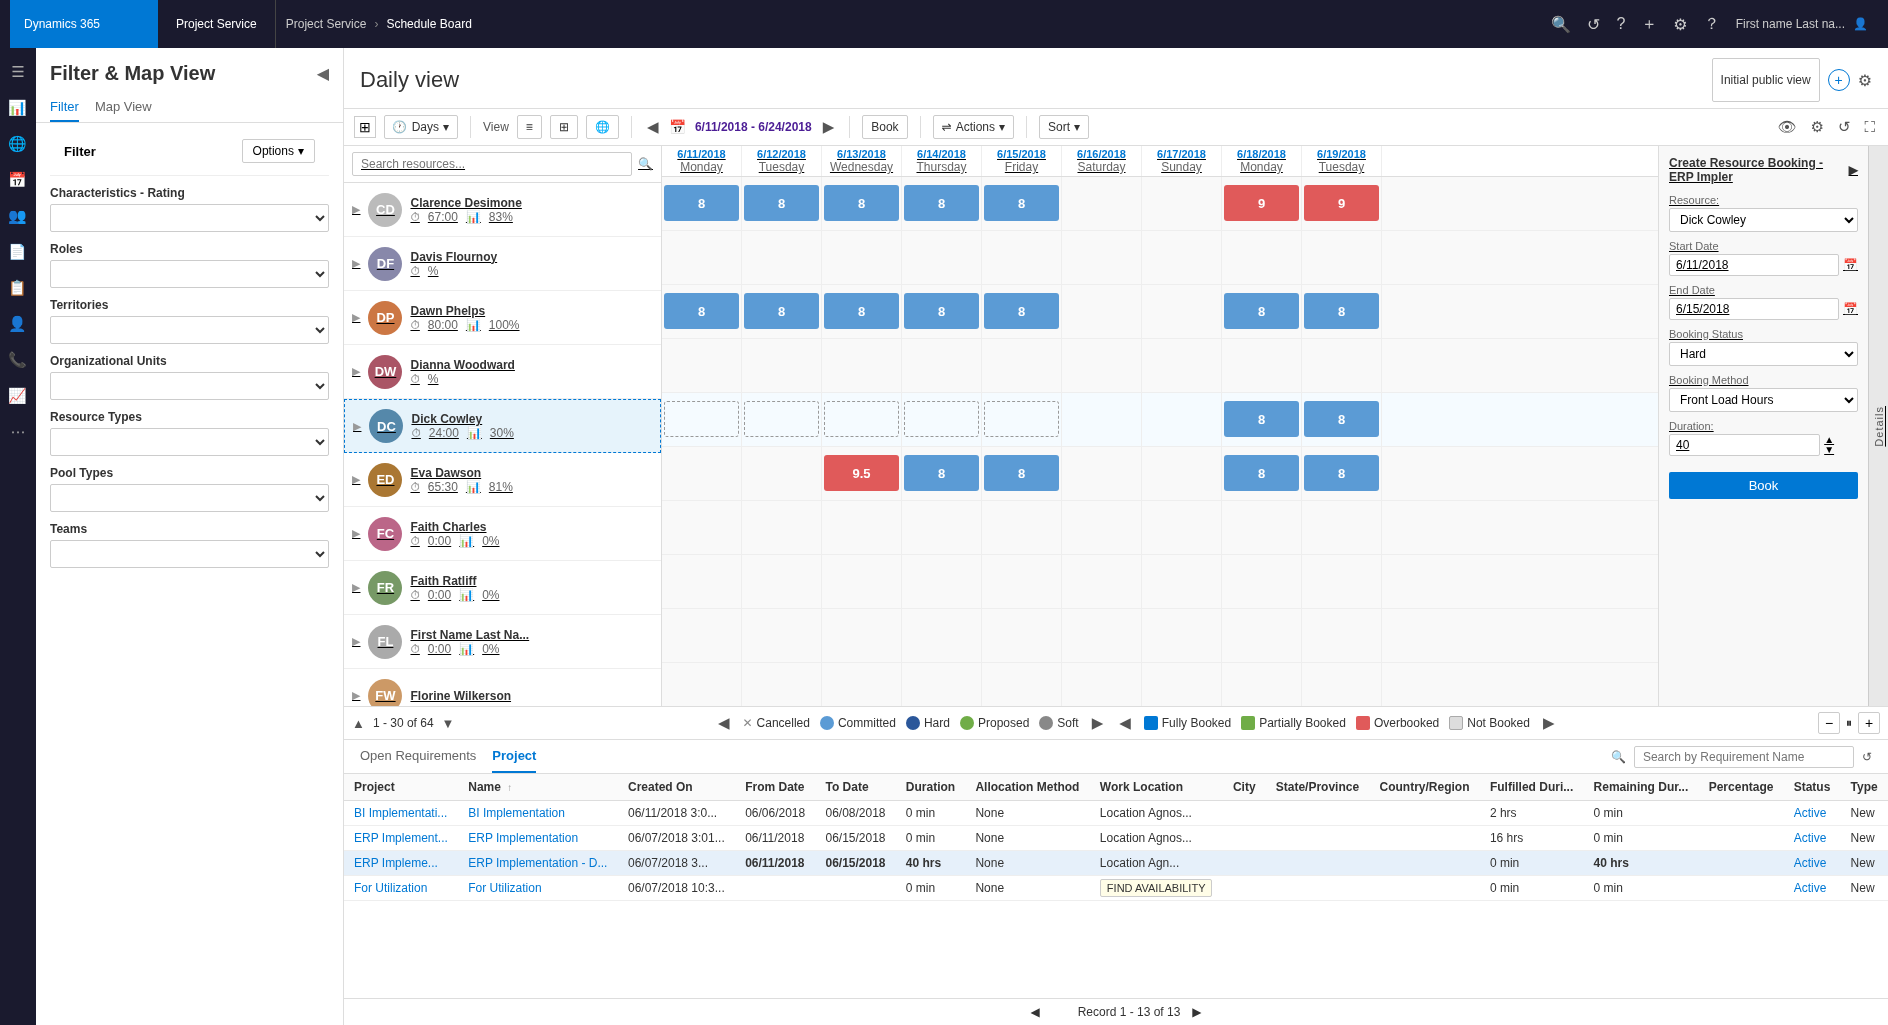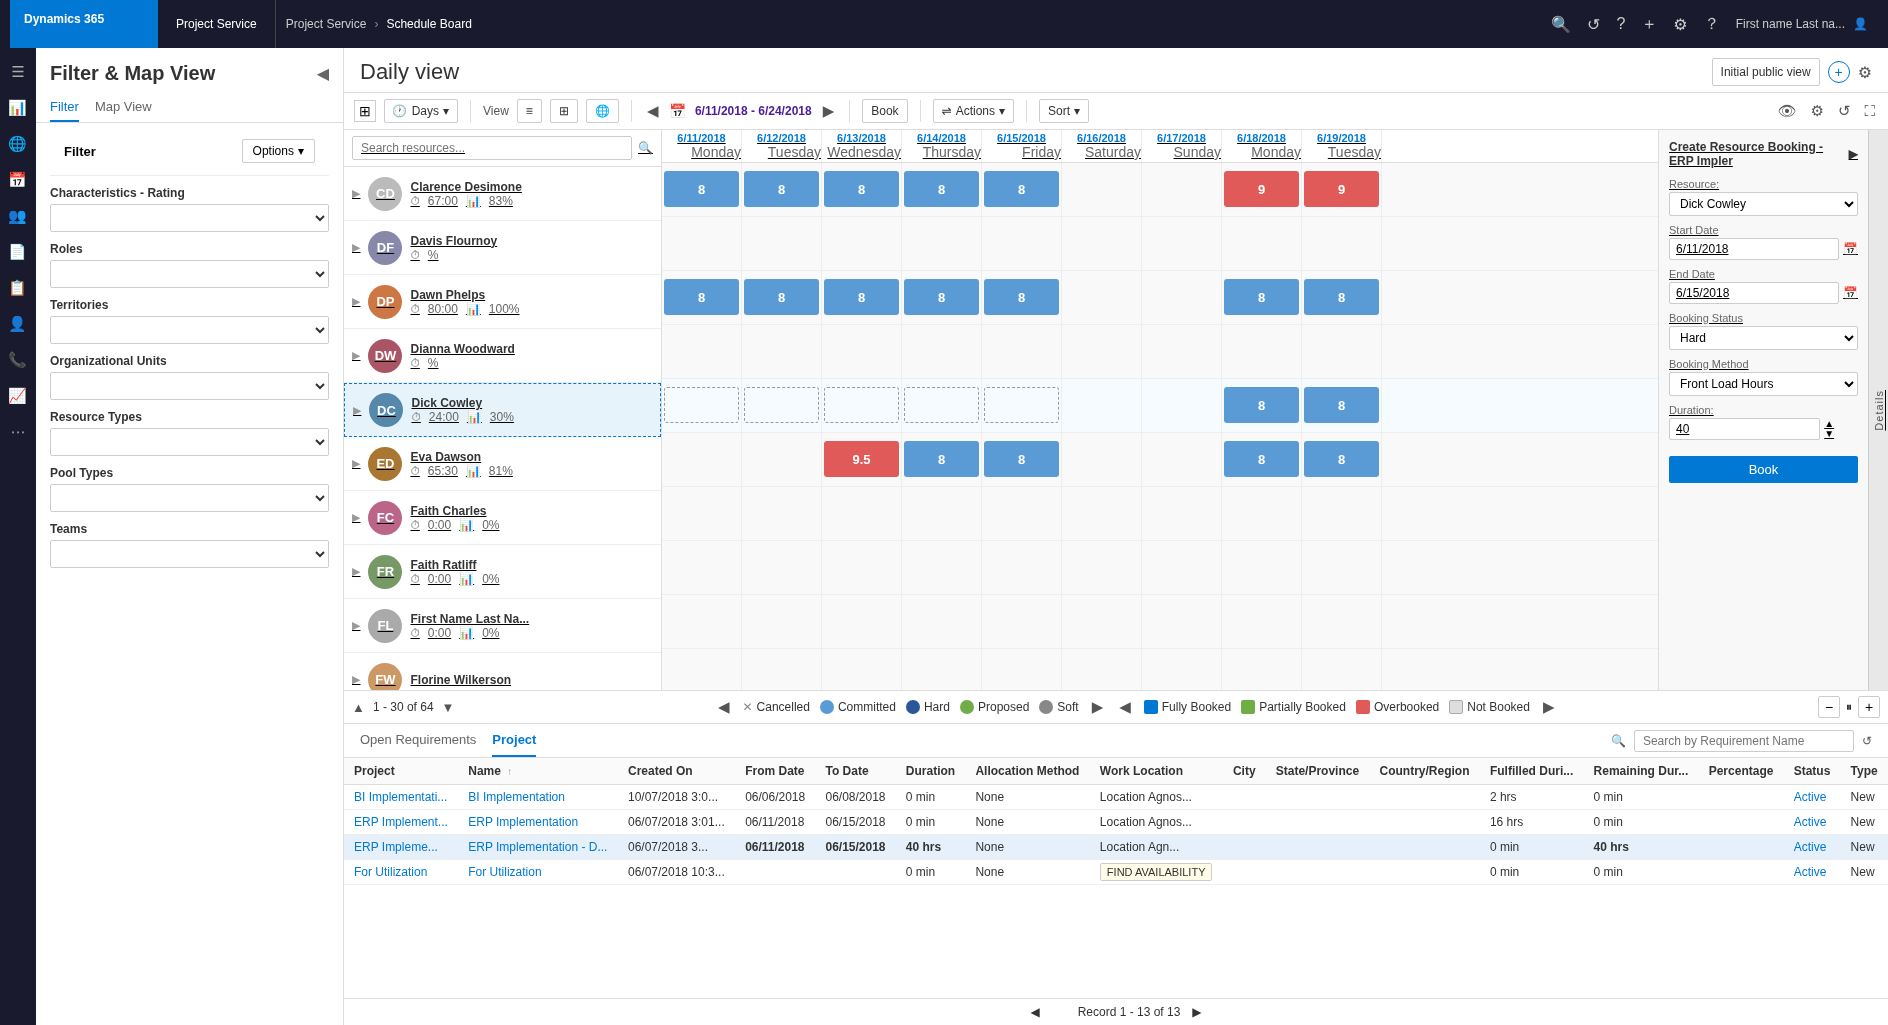--- a/index.html
+++ b/index.html
@@ -3,21 +3,21 @@
   <meta charset="utf-8">
   <style>
     * { box-sizing: border-box; margin: 0; padding: 0; font-family: 'Segoe UI', Arial, sans-serif; font-size: 12px; }
     body { background: #f3f3f3; overflow: hidden; width: 1888px; height: 1025px; }
 
     
     .top-nav {
       display: flex; align-items: center; background: #1a1a2e; height: 48px;
       color: #fff; padding: 0 10px; gap: 0;
     }
-    .top-nav-brand { background: #0078d4; padding: 12px 14px; height: 48px; display: flex; font-size: 14px; font-weight: 700; color: #fff; min-width: 148px; }
+    .top-nav-brand { background: #0078d4; padding: 4px 14px; height: 48px; display: flex; align-items: center; font-size: 14px; font-weight: 400; color: #fff; min-width: 148px; }
     .top-nav-appname { padding: 0 18px; font-size: 14px; color: #fff; height: 48px; display: flex; align-items: center; }
     .top-nav-breadcrumb { display: flex; align-items: center; gap: 8px; flex: 1; font-size: 13px; color: #ccc; height: 48px; padding-left: 10px; border-left: 1px solid #444; }
     .top-nav-breadcrumb span { color: #ccc; }
     .top-nav-breadcrumb .sep { color: #888; }
     .top-nav-breadcrumb .current { color: #fff; }
     .top-nav-icons { display: flex; align-items: center; gap: 16px; padding: 0 16px; }
     .top-nav-icons span { cursor: pointer; font-size: 16px; color: #ccc; }
     .top-nav-user { display: flex; align-items: center; gap: 8px; margin-left: auto; font-size: 12px; color: #ccc; padding-right: 10px; }
 
     
@@ -47,21 +47,21 @@
     .main-content { flex: 1; display: flex; flex-direction: column; overflow: hidden; }
 
     
     .schedule-board { flex: 0 0 auto; background: #f3f3f3; }
 
     
     .toolbar { display: flex; align-items: center; padding: 6px 10px; background: #fff; border-bottom: 1px solid #ddd; gap: 8px; flex-wrap: wrap; }
     .toolbar-btn { display: flex; align-items: center; gap: 4px; padding: 4px 8px; border: 1px solid #ccc; background: #fff; border-radius: 2px; cursor: pointer; font-size: 12px; color: #333; }
     .toolbar-sep { width: 1px; height: 22px; background: #ddd; margin: 0 4px; }
     .toolbar-icon { cursor: pointer; color: #555; font-size: 15px; padding: 3px; border-radius: 2px; }
-    .initial-public-view { font-size: 12px; color: #333; border: 1px solid #ccc; padding: 6px 8px; border-radius: 2px; background: #fff; cursor: pointer; }
+    .initial-public-view { font-size: 12px; color: #333; border: 1px solid #ccc; padding: 14px 8px; border-radius: 2px; background: #fff; cursor: pointer; }
     .plus-circle { display: inline-flex; align-items: center; justify-content: center; width: 22px; height: 22px; border: 1px solid #0078d4; border-radius: 50%; color: #0078d4; cursor: pointer; font-size: 14px; }
 
     
     .grid-container { display: flex; height: 560px; overflow: hidden; position: relative; text-decoration: underline; }
 
     
     .resource-list { width: 318px; flex-shrink: 0; background: #fff; border-right: 1px solid #ddd; overflow: hidden; display: flex; flex-direction: column; }
     .resource-list-header { padding: 6px 8px; border-bottom: 1px solid #ddd; display: flex; align-items: center; gap: 6px; }
     .resource-search { flex: 1; border: 1px solid #ccc; border-radius: 2px; padding: 4px 8px; font-size: 12px; }
     .resource-rows { flex: 1; overflow-y: auto; }
@@ -71,21 +71,21 @@
     .resource-info { flex: 1; }
     .resource-name { font-size: 12px; font-weight: 600; color: #333; }
     .resource-meta { font-size: 11px; color: #666; display: flex; gap: 8px; }
     .expand-btn { font-size: 11px; color: #999; cursor: pointer; }
 
     
     .calendar-area { flex: 1; overflow-x: auto; overflow-y: auto; background: #f9f9f9; position: relative; }
     .calendar-header { display: flex; border-bottom: 1px solid #ddd; background: #fff; position: sticky; top: 0; z-index: 5; }
     .cal-date-col { min-width: 80px; border-right: 1px solid #eee; text-align: center; padding: 2px 0; }
     .cal-date-col .date-str { font-size: 11px; color: #0078d4; font-weight: 600; }
-    .cal-date-col .day-name { font-size: 14px; color: #666; text-align: right; }
+    .cal-date-col .day-name { font-size: 12px; color: #666; }
     .calendar-body { position: relative; }
     .calendar-row { display: flex; height: 54px; border-bottom: 1px solid #eee; }
     .calendar-row.selected-row { background: #f5fbff; }
     .cal-cell { min-width: 80px; height: 54px; border-right: 1px solid #eee; position: relative; }
     .booking-block { position: absolute; top: 8px; left: 2px; right: 2px; height: 36px; border-radius: 3px; display: flex; align-items: center; justify-content: center; color: #fff; font-size: 13px; font-weight: 600; }
     .booking-blue { background: #5b9bd5; }
     .booking-red { background: #e05a5a; }
     .booking-dashed { border: 1.5px dashed #999; background: transparent; }
 
     
@@ -756,21 +756,21 @@
               <th>Remaining Dur...</th>
               <th>Percentage</th>
               <th>Status</th>
               <th>Type</th>
             </tr>
           </thead>
           <tbody id="reqTableBody">
           <tr>
     <td><a href="#">BI Implementati...</a></td>
     <td><a href="#">BI Implementation</a></td>
-    <td>10/07/2018 3:0...</td>
+    <td>06/11/2018 3:0...</td>
     <td style="">06/06/2018</td>
     <td style="">06/08/2018</td>
     <td style="">0 min</td>
     <td>None</td>
     <td>Location Agnos...</td>
     <td></td>
     <td></td>
     <td></td>
     <td>2 hrs</td>
     <td style="">0 min</td>

